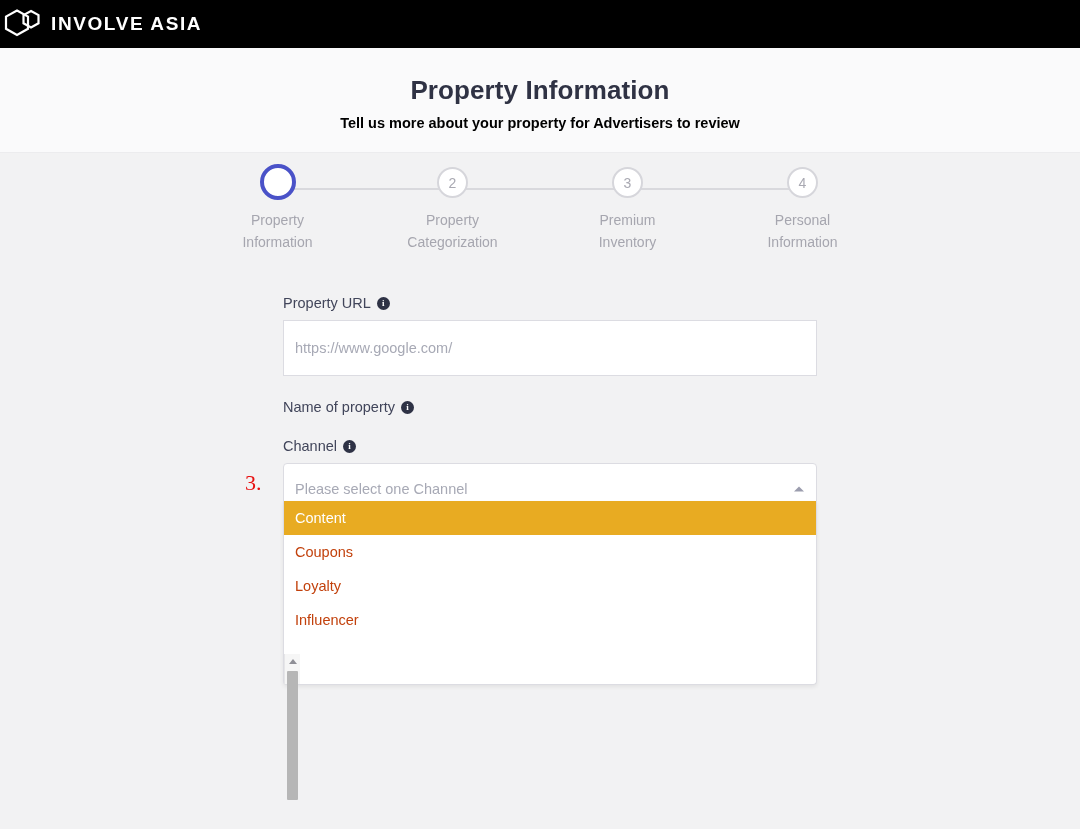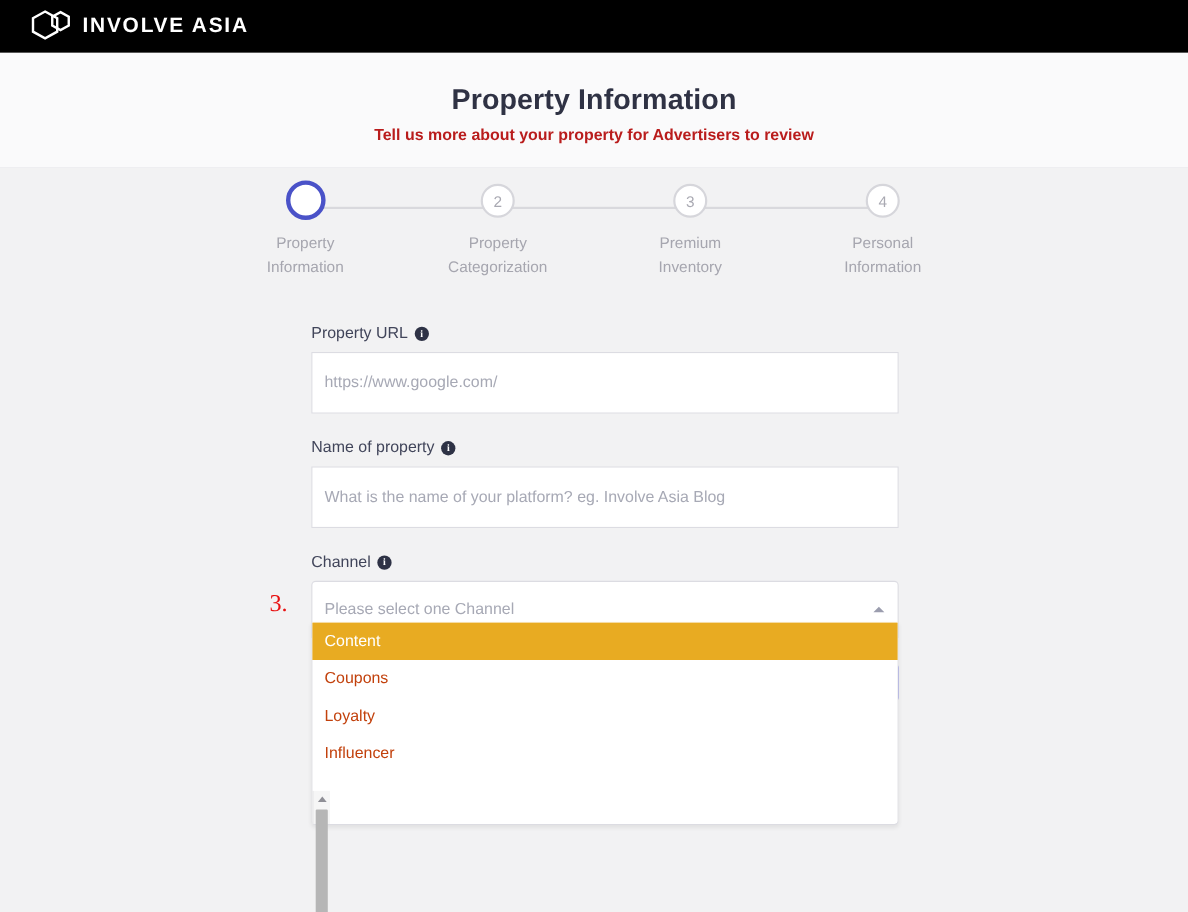--- a/index.html
+++ b/index.html
@@ -16,21 +16,21 @@
     color: #3d4154;
     -webkit-font-smoothing: antialiased;
   }
 
   
   .topbar {
     height: 48px;
     background: #000000;
     display: flex;
     align-items: center;
-    padding-left: 28px;
+    padding-left: 4px;
   }
   .logo-wrap {
     display: flex;
     align-items: center;
     gap: 9px;
   }
   .logo-mark { display: block; }
   .logo-text {
     color: #ffffff;
     font-size: 19px;
@@ -52,21 +52,21 @@
   }
   .page-title {
     font-size: 26px;
     font-weight: bold;
     color: #2f3244;
     letter-spacing: 0.1px;
   }
   .page-subtitle {
     font-size: 14.5px;
     font-weight: bold;
-    color: #b91c1c;
+    color: #000000;
     margin-top: 9px;
   }
 
   
   .stepper-region {
     padding-top: 14px;
     display: flex;
     justify-content: center;
   }
   .stepper {
@@ -365,21 +365,20 @@
         <span class="info-icon">i</span>
       </div>
       <input class="text-input" type="text" placeholder="https://www.google.com/" style="">
     </div>
 
     <div class="field">
       <div class="field-label">
         <span>Name of property</span>
         <span class="info-icon">i</span>
       </div>
-      <input class="text-input" type="text" placeholder="What is the name of your platform? eg. Involve Asia Blog" style="">
     </div>
 
     <div class="field">
       <div class="annot">3.</div>
 
       <div class="field-label">
         <span>Channel</span>
         <span class="info-icon">i</span>
       </div>
 

